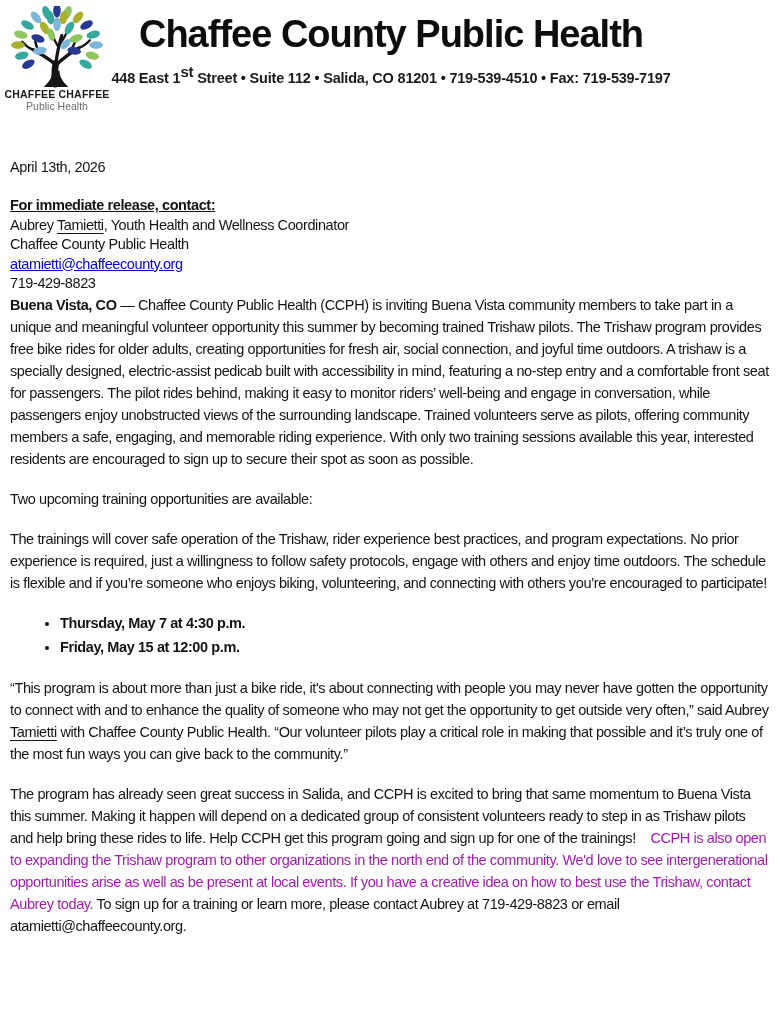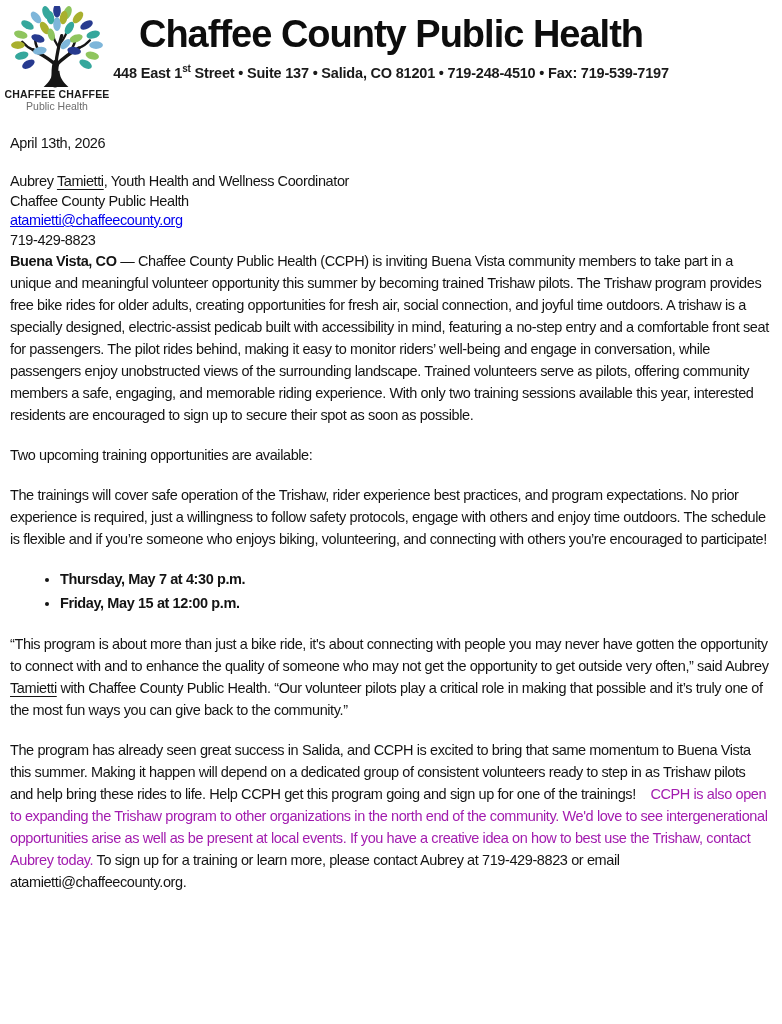--- a/index.html
+++ b/index.html
@@ -16,29 +16,29 @@
   .logo{position:absolute;left:4px;top:6px;width:106px;text-align:center;}
   .logo svg{width:96px;height:82px;display:block;margin:0 auto;}
   .logo-line1{font-size:10.5px;font-weight:bold;letter-spacing:.2px;color:#1a1a1a;line-height:12px;}
   .logo-line2{font-size:10.5px;color:#6d6d6d;line-height:12px;}
   .masthead{position:absolute;left:0;right:0;top:12px;text-align:center;}
   .masthead-title{
     font-size:38px;font-weight:bold;letter-spacing:-1px;
     color:#0d0d0d;line-height:44px;
   }
   .masthead-address{font-size:14.5px;font-weight:600;color:#1a1a1a;margin-top:7px;letter-spacing:-0.2px;}
-  .masthead-address sup{font-size:10px;}
+  .masthead-address sup{font-size:15px;}
   
   .doc{
     padding:0 12px 0 10px;
     font-size:14.5px;
     letter-spacing:-0.4px;
     line-height:22px;
   }
-  .date-line{margin-top:3px;line-height:20px;}
+  .date-line{margin-top:27px;line-height:20px;}
   .contact-block{margin-top:19px;line-height:19.5px;}
   .contact-heading{font-weight:bold;text-decoration:underline;}
   .squiggle{
     text-decoration-line:underline;
     text-decoration-style:wavy;
     text-decoration-color:#e2533b;
     text-decoration-thickness:1px;
     text-underline-offset:3px;
     text-decoration:underline;
   }
@@ -112,29 +112,30 @@
           <ellipse cx="0" cy="0" rx="3.6" ry="6.5" fill="#8FC55E" transform="translate(44 30) rotate(-15)"></ellipse>
           <ellipse cx="0" cy="0" rx="3.6" ry="6.5" fill="#7EB6DA" transform="translate(59 40) rotate(45)"></ellipse>
         </g>
       </svg>
       <div class="logo-line1">CHAFFEE CHAFFEE</div>
       <div class="logo-line2">Public Health</div>
     </div>
 
     <div class="masthead">
       <div class="masthead-title">Chaffee County Public Health</div>
-      <div class="masthead-address"><span>448 East 1</span><sup>st</sup><span> Street • Suite 137 • Salida, CO 81201 • 719-248-4510 • Fax: 719-539-7197</span></div>
+      <div class="masthead-address"><span>448 East 1</span><sup>st</sup><span> Street • Suite 112 • Salida, CO 81201 • 719-539-4510 • Fax: 719-539-7197</span></div>
     </div>
   </div>
 
   <div class="doc">
 
     <div class="date-line">April 13th, 2026</div>
 
     <div class="contact-block">
+      <div class="contact-heading">For immediate release, contact:</div>
       <div><span>Aubrey </span><span class="squiggle">Tamietti</span><span>, Youth Health and Wellness Coordinator</span></div>
       <div>Chaffee County Public Health</div>
       <div><a class="email-link">atamietti@chaffeecounty.org</a></div>
       <div>719-429-8823</div>
     </div>
 
 
     <p class="first"><span class="lead-bold">Buena Vista, CO</span><span> — Chaffee County Public Health (CCPH) is inviting Buena Vista community members to take part in a unique and meaningful volunteer opportunity this summer by becoming trained Trishaw pilots. The Trishaw program provides free bike rides for older adults, creating opportunities for fresh air, social connection, and joyful time outdoors. A trishaw is a specially designed, electric-assist pedicab built with accessibility in mind, featuring a no-step entry and a comfortable front seat for passengers. The pilot rides behind, making it easy to monitor riders’ well-being and engage in conversation, while passengers enjoy unobstructed views of the surrounding landscape. Trained volunteers serve as pilots, offering community members a safe, engaging, and memorable riding experience. With only two training sessions available this year, interested residents are encouraged to sign up to secure their spot as soon as possible.</span></p>
 
     <p>Two upcoming training opportunities are available:</p>

